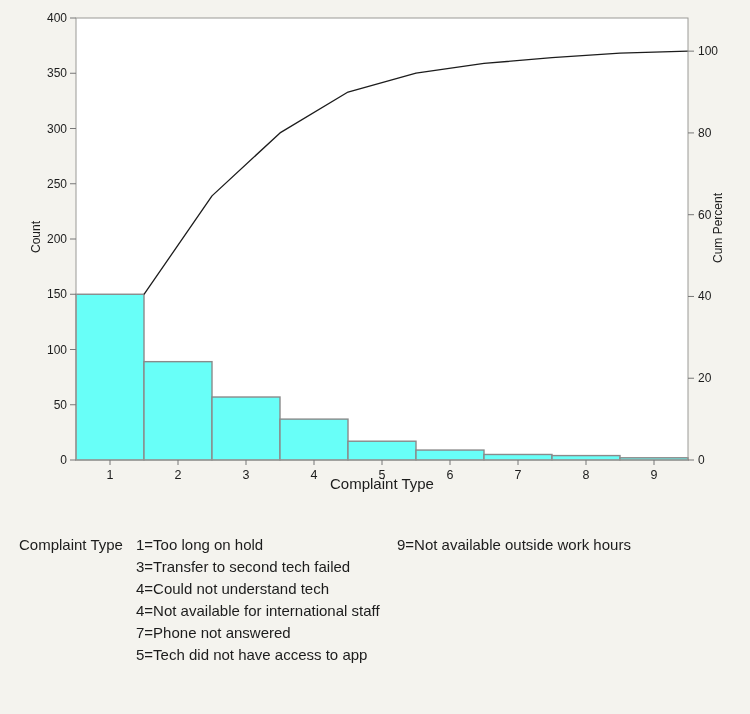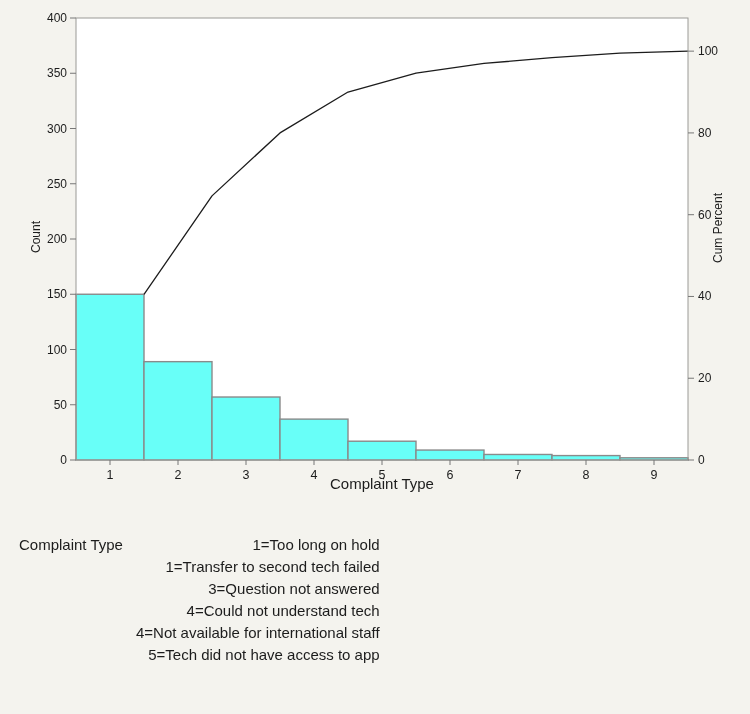--- a/index.html
+++ b/index.html
@@ -3,21 +3,21 @@
 <meta charset="utf-8">
 <style>
   html,body{margin:0;padding:0;}
   body{font-family:"Liberation Sans",sans-serif;}
   .screen{position:relative;width:750px;height:714px;background:#f4f3ee;overflow:hidden;}
   #chart-svg{position:absolute;left:0;top:0;}
   .legend-title{position:absolute;left:19px;top:534px;font-size:15px;color:#1c1c1c;line-height:21.9px;}
   .legend-col{position:absolute;top:534px;font-size:15px;color:#1c1c1c;line-height:21.9px;}
   .legend-col.c1{left:136px;}
   .legend-col.c2{left:397px;}
-  .legend-col div{white-space:nowrap;text-align:right;}
+  .legend-col div{white-space:nowrap;}
 </style>
 </head>
 <body>
 
 <div class="screen">
   <svg id="chart-svg" width="750" height="510">
       <rect x="76" y="18" width="612" height="442" fill="#ffffff"></rect>
       <rect x="76" y="294.25" width="68" height="165.75" fill="#68FFF8" stroke="#8a8a8a" stroke-width="1.4"></rect>
       <rect x="144" y="361.655" width="68" height="98.34500000000003" fill="#68FFF8" stroke="#8a8a8a" stroke-width="1.4"></rect>
       <rect x="212" y="397.015" width="68" height="62.985000000000014" fill="#68FFF8" stroke="#8a8a8a" stroke-width="1.4"></rect>
@@ -79,20 +79,23 @@
       <text fill="#1c1c1c" font-family="&quot;Liberation Sans&quot;, sans-serif" x="654" y="479" text-anchor="middle" font-size="12.5">9</text>
       <text fill="#1c1c1c" font-family="&quot;Liberation Sans&quot;, sans-serif" x="382" y="489" text-anchor="middle" font-size="15">Complaint Type</text>
       <text fill="#1c1c1c" font-family="&quot;Liberation Sans&quot;, sans-serif" x="40" y="237" text-anchor="middle" font-size="12" transform="rotate(-90 40 237)">Count</text>
       <text fill="#1c1c1c" font-family="&quot;Liberation Sans&quot;, sans-serif" x="722" y="228" text-anchor="middle" font-size="12" transform="rotate(-90 722 228)">Cum Percent</text>
     </svg>
 
   <div class="legend-title">Complaint Type</div>
 
   <div class="legend-col c1">
     <div>1=Too long on hold</div>
-    <div>1=Transfer to second tech failed</div>
-    <div>3=Question not answered</div>
+    <div>3=Transfer to second tech failed</div>
     <div>4=Could not understand tech</div>
     <div>4=Not available for international staff</div>
+    <div>7=Phone not answered</div>
     <div>5=Tech did not have access to app</div>
   </div>
 
+  <div class="legend-col c2">
+    <div>9=Not available outside work hours</div>
+  </div>
 </div>
 
 </body></html>

